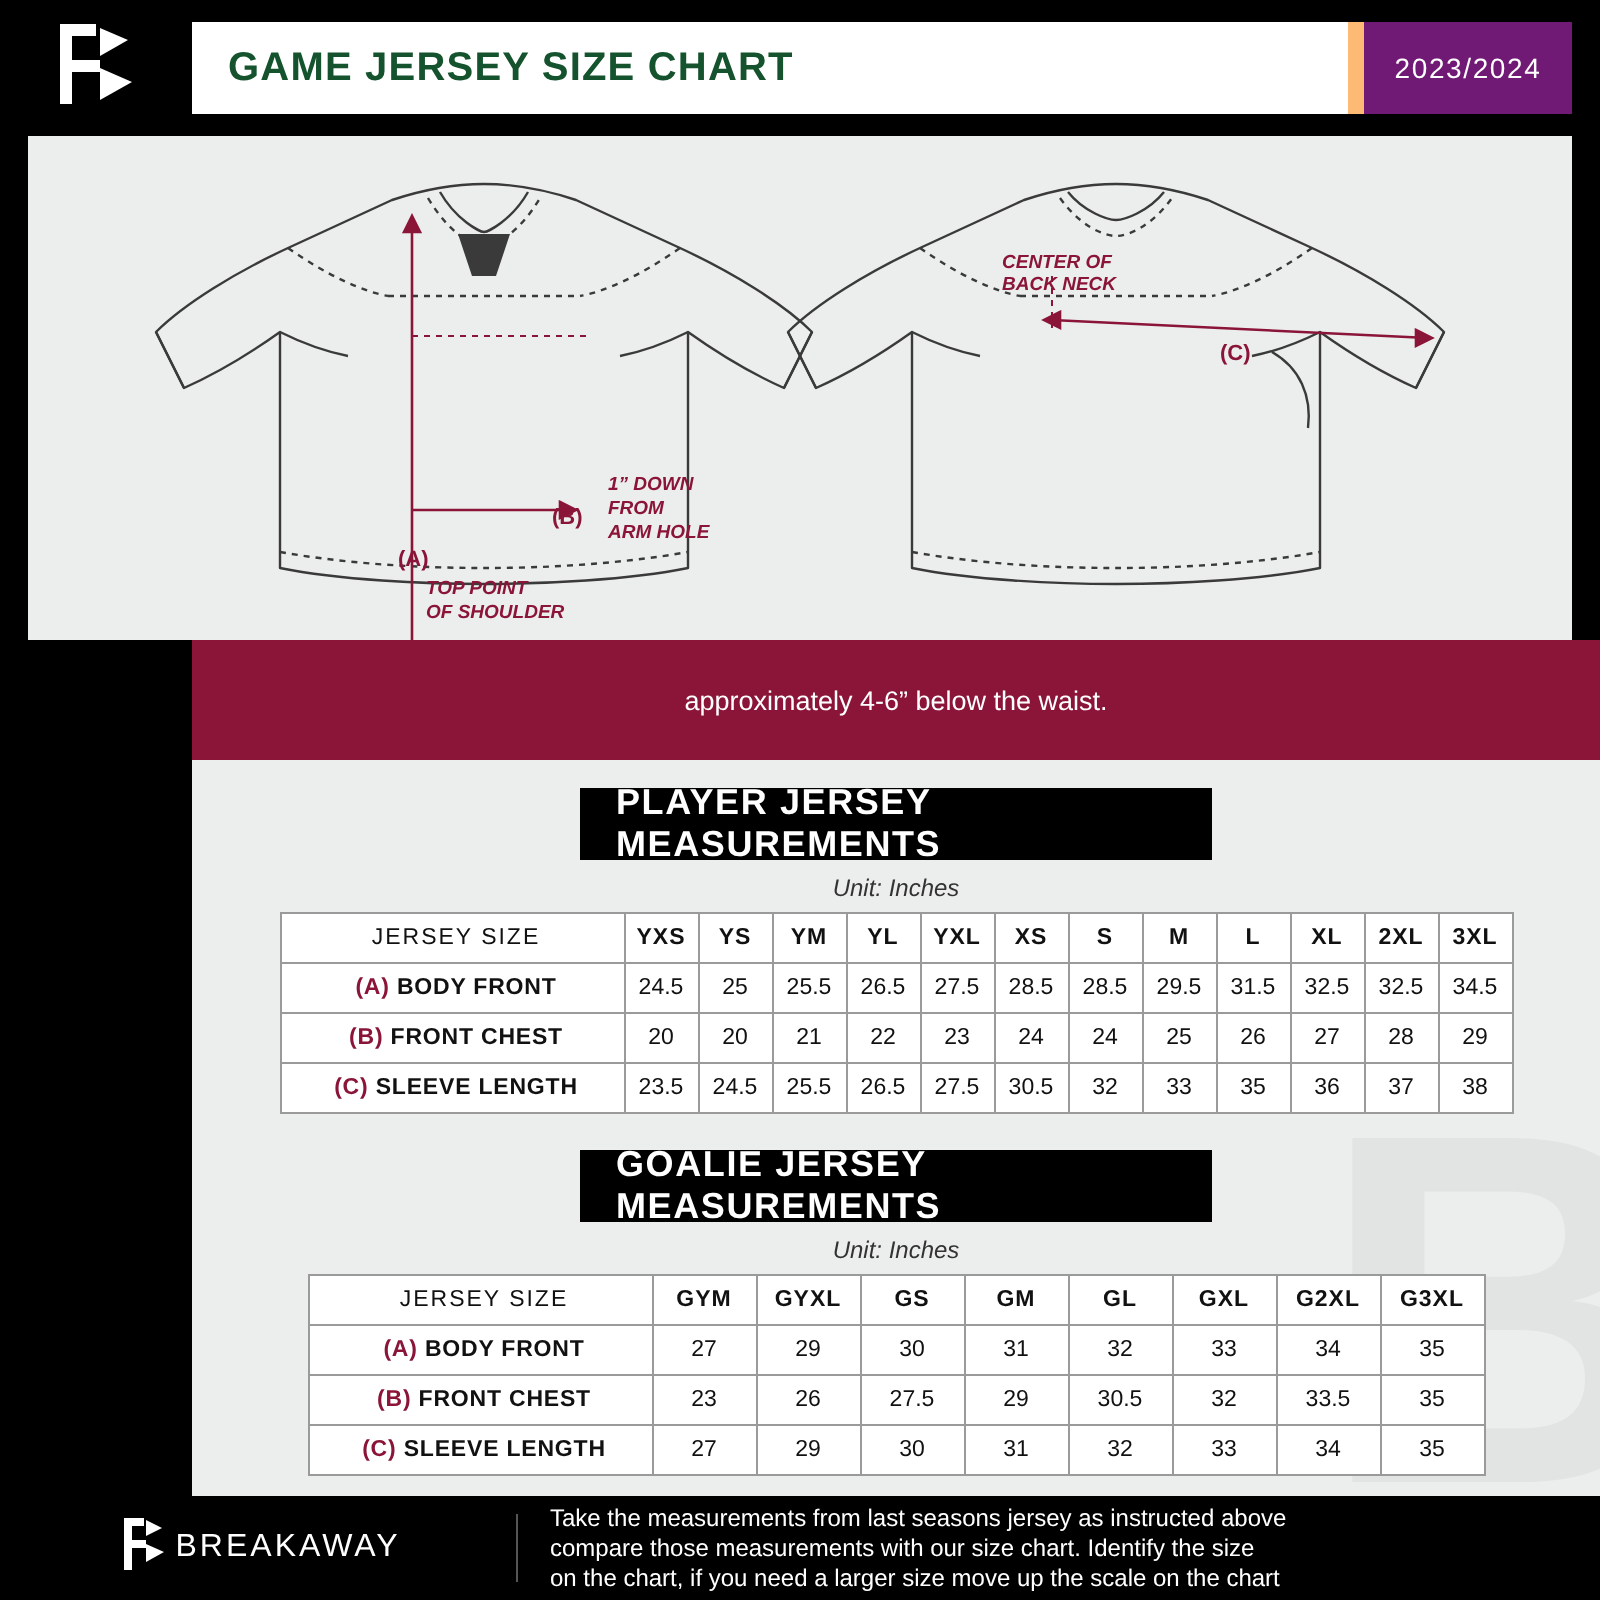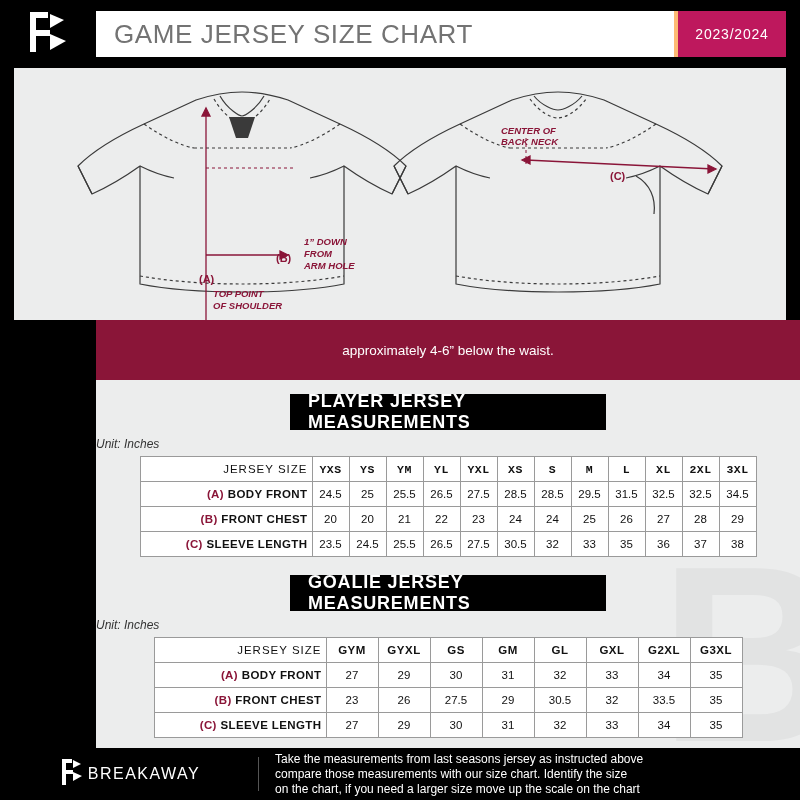--- a/index.html
+++ b/index.html
@@ -29,30 +29,30 @@
   }
   .brand-mark svg { display:block; }
   .title-bar {
     flex: 1; height: 46px;
     background: #fff;
     display: flex; align-items: center;
     padding-left: 18px;
     margin-right: 0;
   }
   .title-bar h1 {
-    font-size: 26px; font-weight: 400; letter-spacing: .6px;
-    color: #737373;
+    font-size: 20px; font-weight: 700; letter-spacing: .6px;
+    color: #14532d;
   }
   .season {
     width: 112px; height: 46px;
-    background: #be185d;
+    background: #701a75;
     color: #fff;
     display: flex; align-items: center; justify-content: center;
     font-size: 14px; letter-spacing: .8px;
-    border-left: 4px solid #fdba74;
+    border-left: 8px solid #fdba74;
   }
   .header-right-pad { width: 14px; height: 46px; background:#000; }
 
   
   .diagram {
     position: absolute; left: 14px; top: 68px;
     width: 772px; height: 252px;
     background: #eceded;
     overflow: hidden;
   }
@@ -94,54 +94,54 @@
   .section-title {
     position: relative;
     margin: 14px auto 0 auto;
     width: 316px; height: 36px;
     background: #000; color: #fff;
     display: flex; align-items: center; justify-content: center;
     font-size: 18px; font-weight: 700; letter-spacing: .8px; padding-left: 18px;
   }
   .unit {
     position: relative;
-    text-align: left; font-size: 12px; font-style: italic;
+    text-align: center; font-size: 12px; font-style: italic;
     color: #333; margin-top: 7px; margin-bottom: 5px;
   }
 
   table.sizes {
     position: relative;
     border-collapse: collapse;
     margin: 0 auto;
     background: #fff;
     font-size: 11.5px;
     color: #111;
   }
   table.sizes td, table.sizes th {
     border: 1px solid #9a9a9a;
     height: 25px;
     text-align: center;
     font-weight: 400;
     padding: 0 4px;
     white-space: nowrap;
   }
   table.sizes .rowlabel {
-    text-align: right;
+    text-align: center;
     padding-left: 8px;
     font-weight: 700;
     letter-spacing: .4px;
     width: 172px;
   }
   table.sizes .rowlabel .tag { color: #8a1538; font-weight: 700; }
   table.sizes thead td {
     font-weight: 700;
     letter-spacing: .5px;
   }
   table.sizes thead td.rowlabel { letter-spacing: 1px; font-weight: 400; }
-  .cell-w { width: 37px; font-family: Liberation Mono, monospace; }
+  .cell-w { width: 37px; }
   .cell-wg { width: 52px; }
 
   
   .footer {
     position: absolute; left: 0; top: 748px;
     width: 800px; height: 52px;
     background: #000;
     display: flex; align-items: center;
   }
   .footer-logo {

